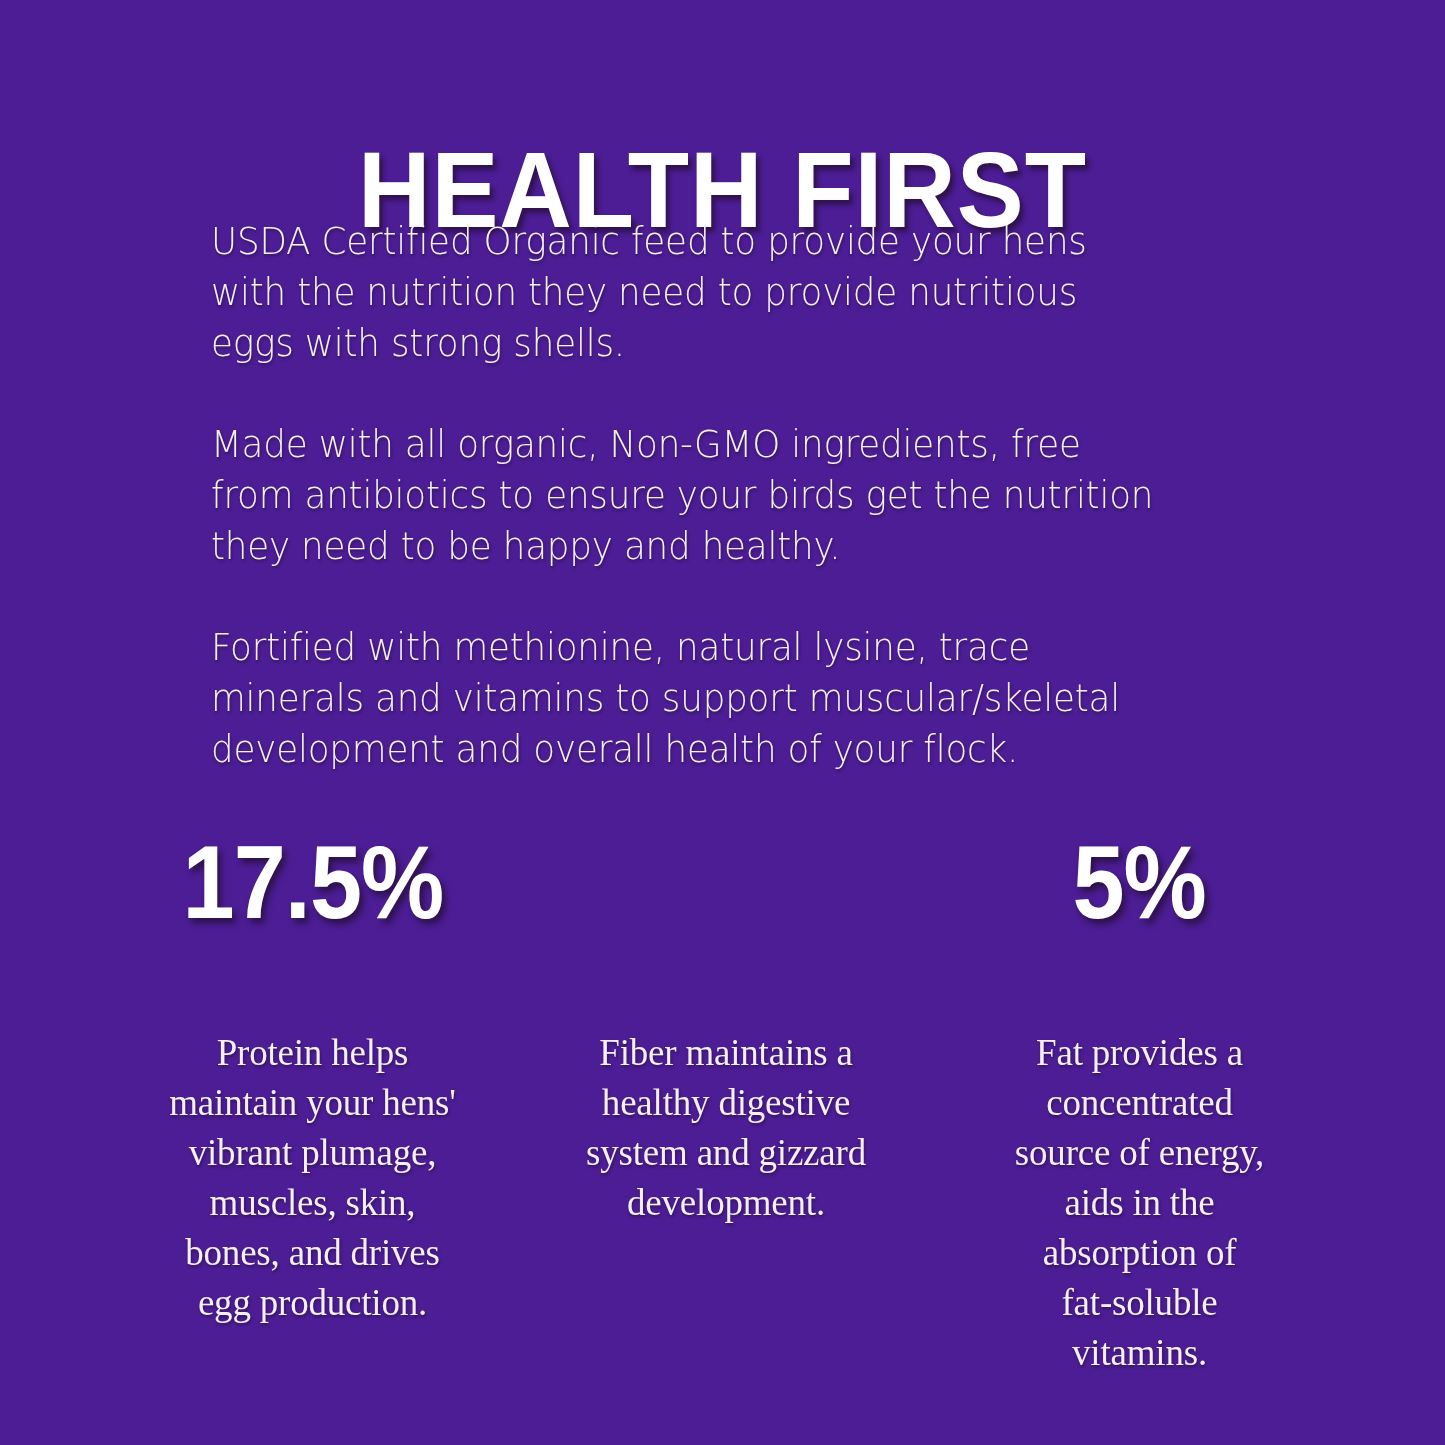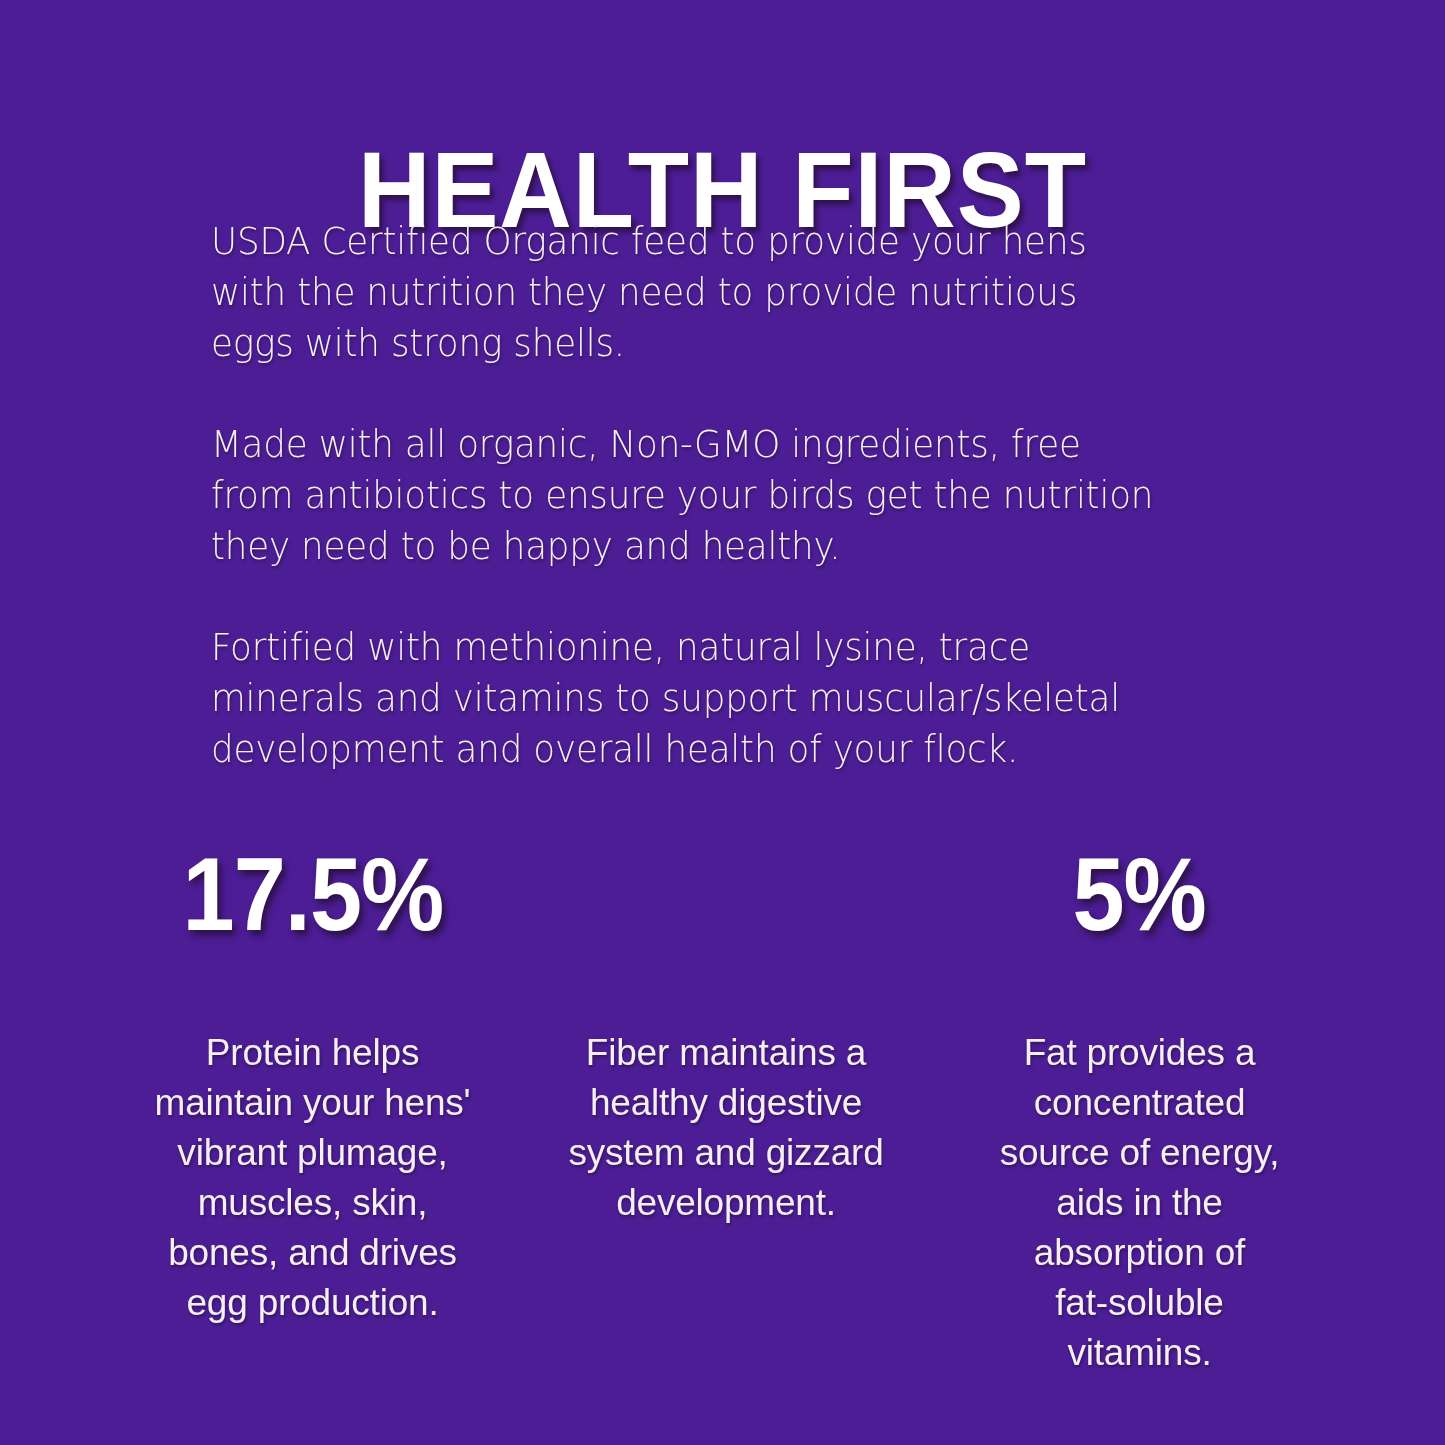--- a/index.html
+++ b/index.html
@@ -65,21 +65,20 @@
   
   .stats {
     position: absolute;
     left: 106px;
     top: 826px;
     width: 1240px;
     display: flex;
     flex-direction: row;
     align-items: flex-end;
     justify-content: space-between;
-    margin-top: 12px;
   }
   .stat-col {
     width: 413px;
     display: flex;
     flex-direction: column;
     align-items: center;
   }
   .stat-value {
     color: #ffffff;
     font-family: "Liberation Sans", sans-serif;
@@ -103,21 +102,21 @@
     flex-direction: row;
     align-items: flex-start;
     justify-content: space-between;
   }
   .caption-col {
     width: 413px;
     text-align: center;
   }
   .caption-text {
     color: #f5eef3;
-    font-family: Liberation Sans, sans-serif;
+    font-family: Liberation Serif, serif;
     font-weight: 300;
     font-size: 37px;
     line-height: 50px;
     letter-spacing: -0.2px;
     text-shadow: 1px 2px 3px rgba(25, 10, 22, 0.45);
     margin: 0;
   }
 </style>
 </head>
 <body style="background: rgb(69, 40, 63);">

